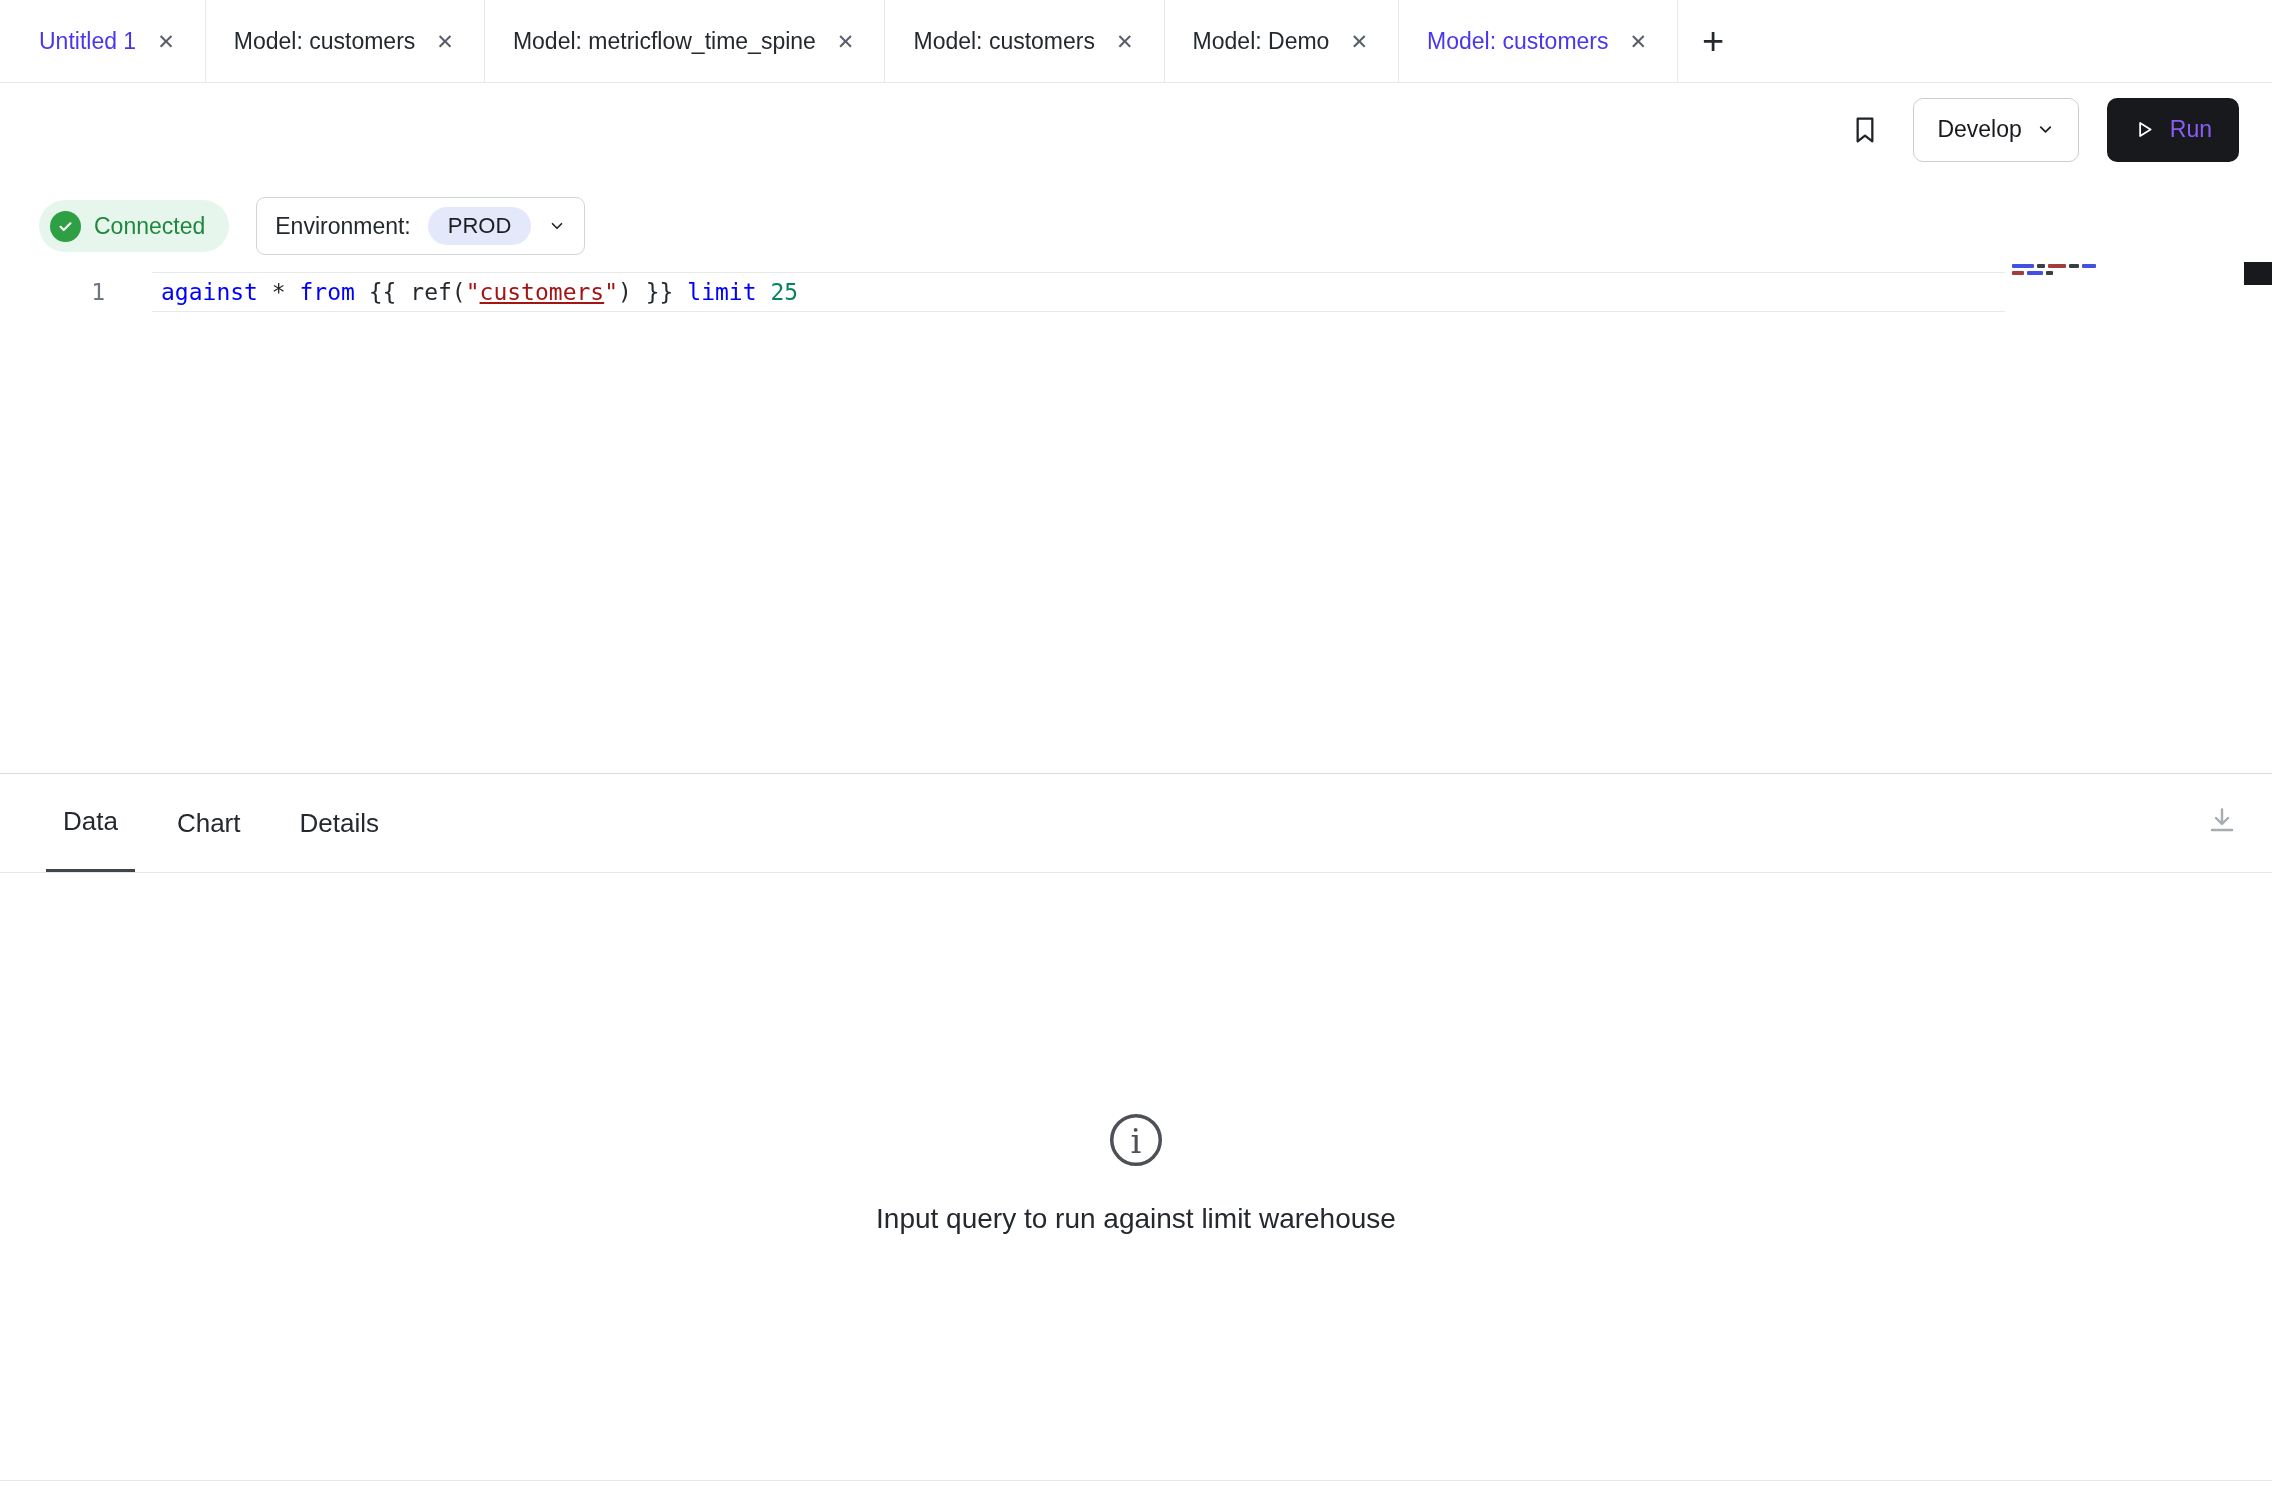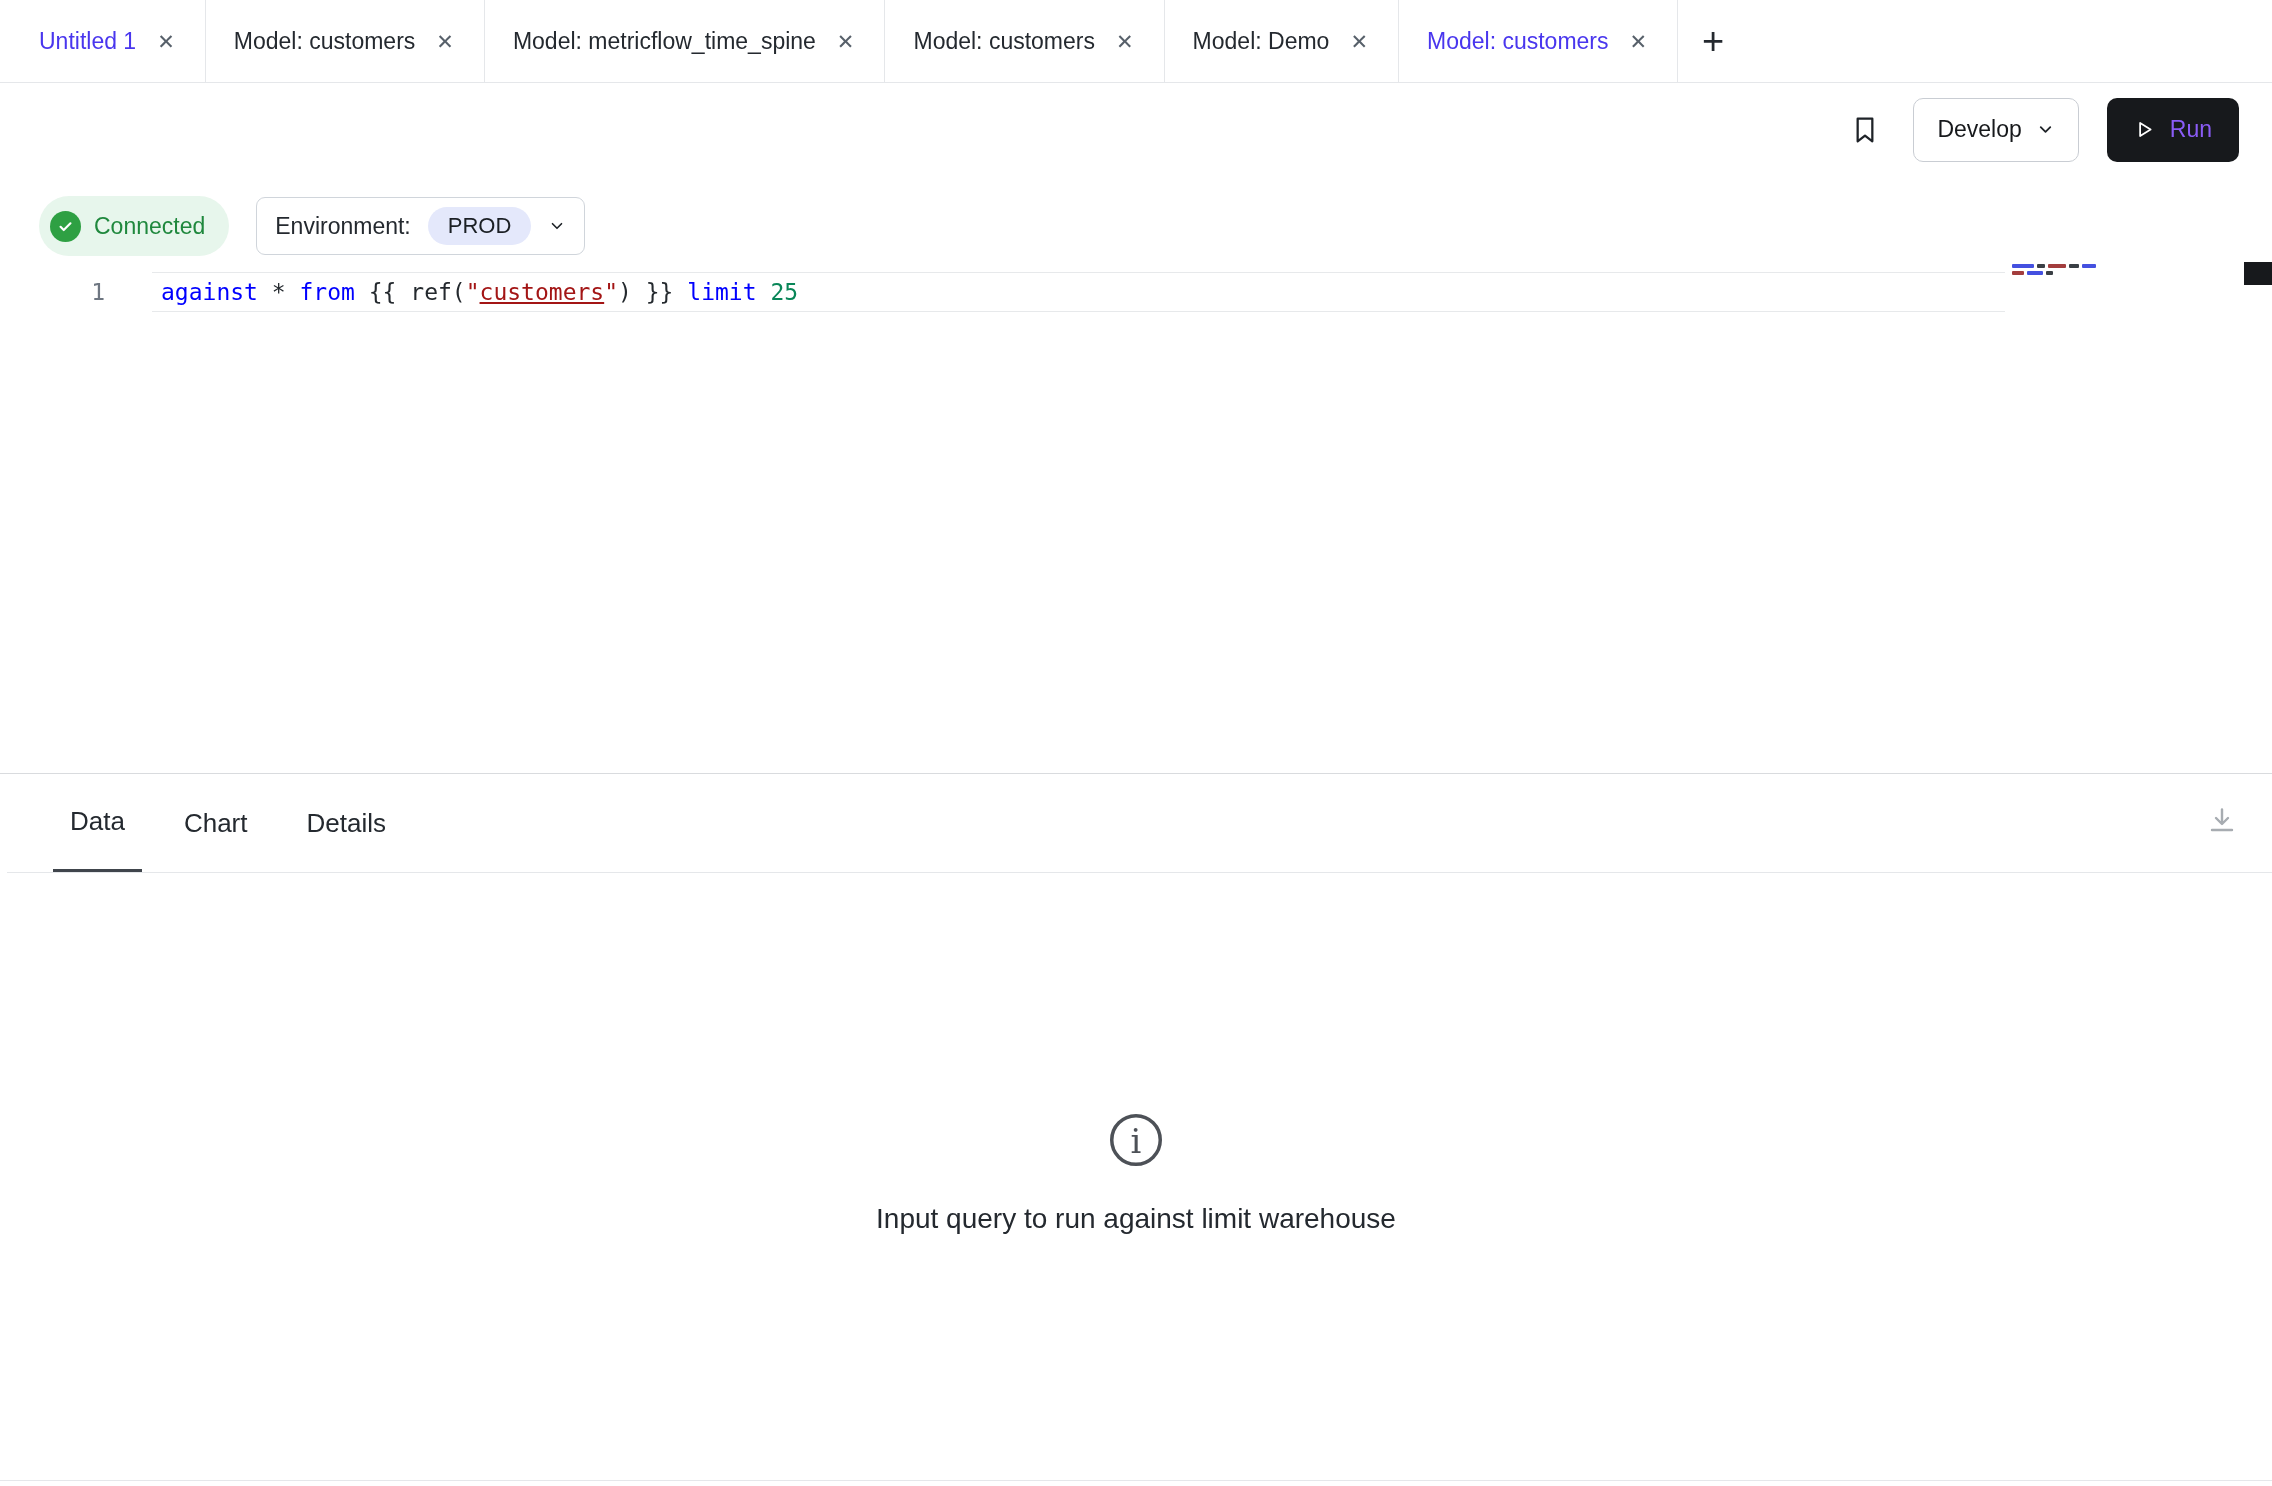--- a/index.html
+++ b/index.html
@@ -47,21 +47,21 @@
     border: none; border-radius: 10px; background: var(--run-bg, #17191c);
     font-family: inherit; font-size: 23px; font-weight: 500; color: #8b5cf6; cursor: pointer;
   }
 
   
   .status-row {
     position: absolute; top: 197px; left: 39px; height: 58px;
     display: flex; align-items: center; gap: 27px;
   }
   .pill {
-    display: flex; align-items: center; gap: 13px; height: 60px;
+    display: flex; align-items: center; gap: 13px; height: 52px;
     background: var(--connected-bg, #e7f6ec); border-radius: 999px;
     padding: 0 24px 0 11px; font-size: 23px; font-weight: 500;
     color: var(--connected-text, #1f883d);
   }
   .check-circle {
     width: 31px; height: 31px; border-radius: 50%;
     background: var(--check-circle, #2ea043);
     display: flex; align-items: center; justify-content: center;
   }
   .env-select {
@@ -103,21 +103,20 @@
     background: #17191c; cursor: grab;
   }
 
   .split-divider { position: absolute; top: 773px; left: 0; right: 0; height: 1px; background: #d9dbde; }
 
   
   .results-header {
     position: absolute; top: 774px; left: 0; right: 0; height: 99px;
     display: flex; align-items: stretch; padding-left: 46px;
     border-bottom: 1px solid #e5e7ea;
-    margin-left: 7px;
   }
   .rtab {
     display: flex; align-items: center; padding: 0 17px; margin-right: 25px;
     font-size: 26px; color: #24292f; cursor: pointer;
   }
   .rtab.active { border-bottom: 3px solid #40454c; }
   .download-btn { position: absolute; right: 30px; top: 26px; }
 
   .empty-icon { position: absolute; top: 1110px; left: 50%; transform: translateX(-50%); }
   .empty-text {

